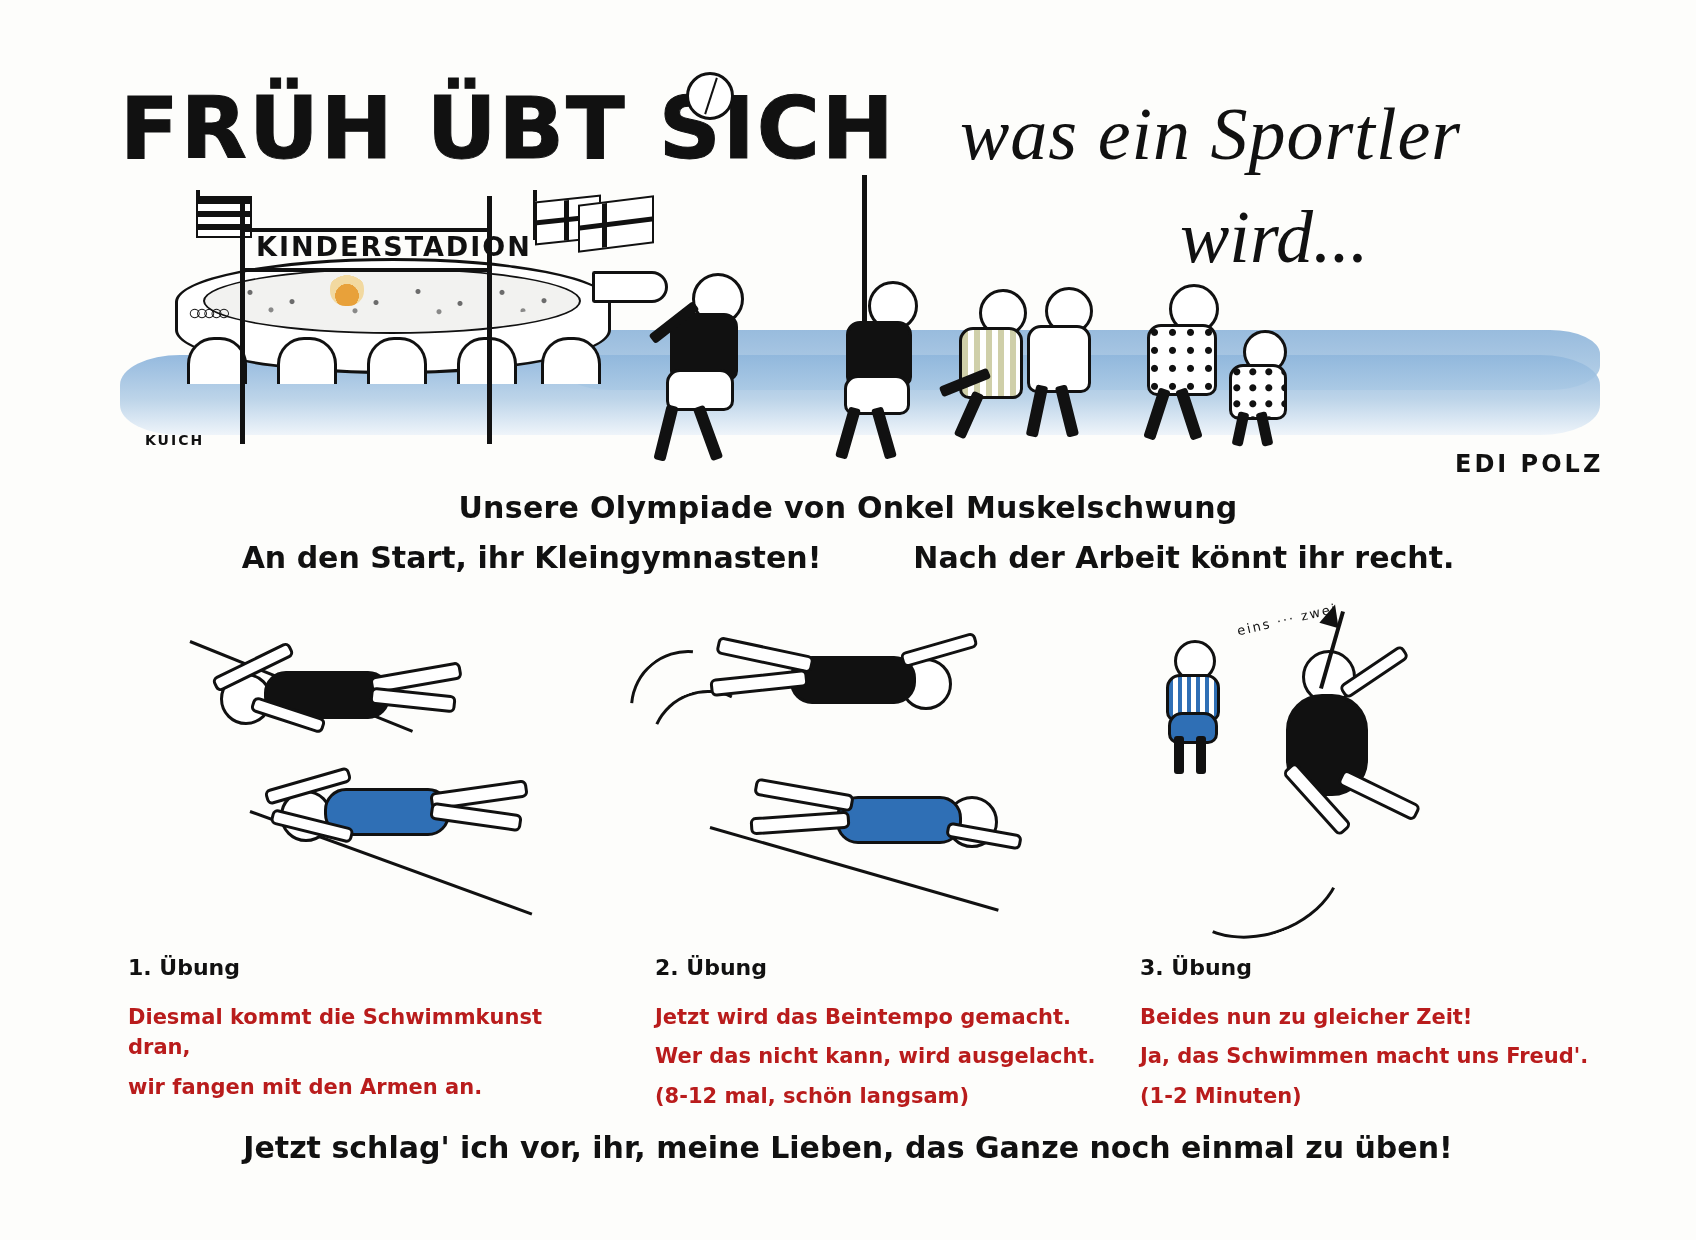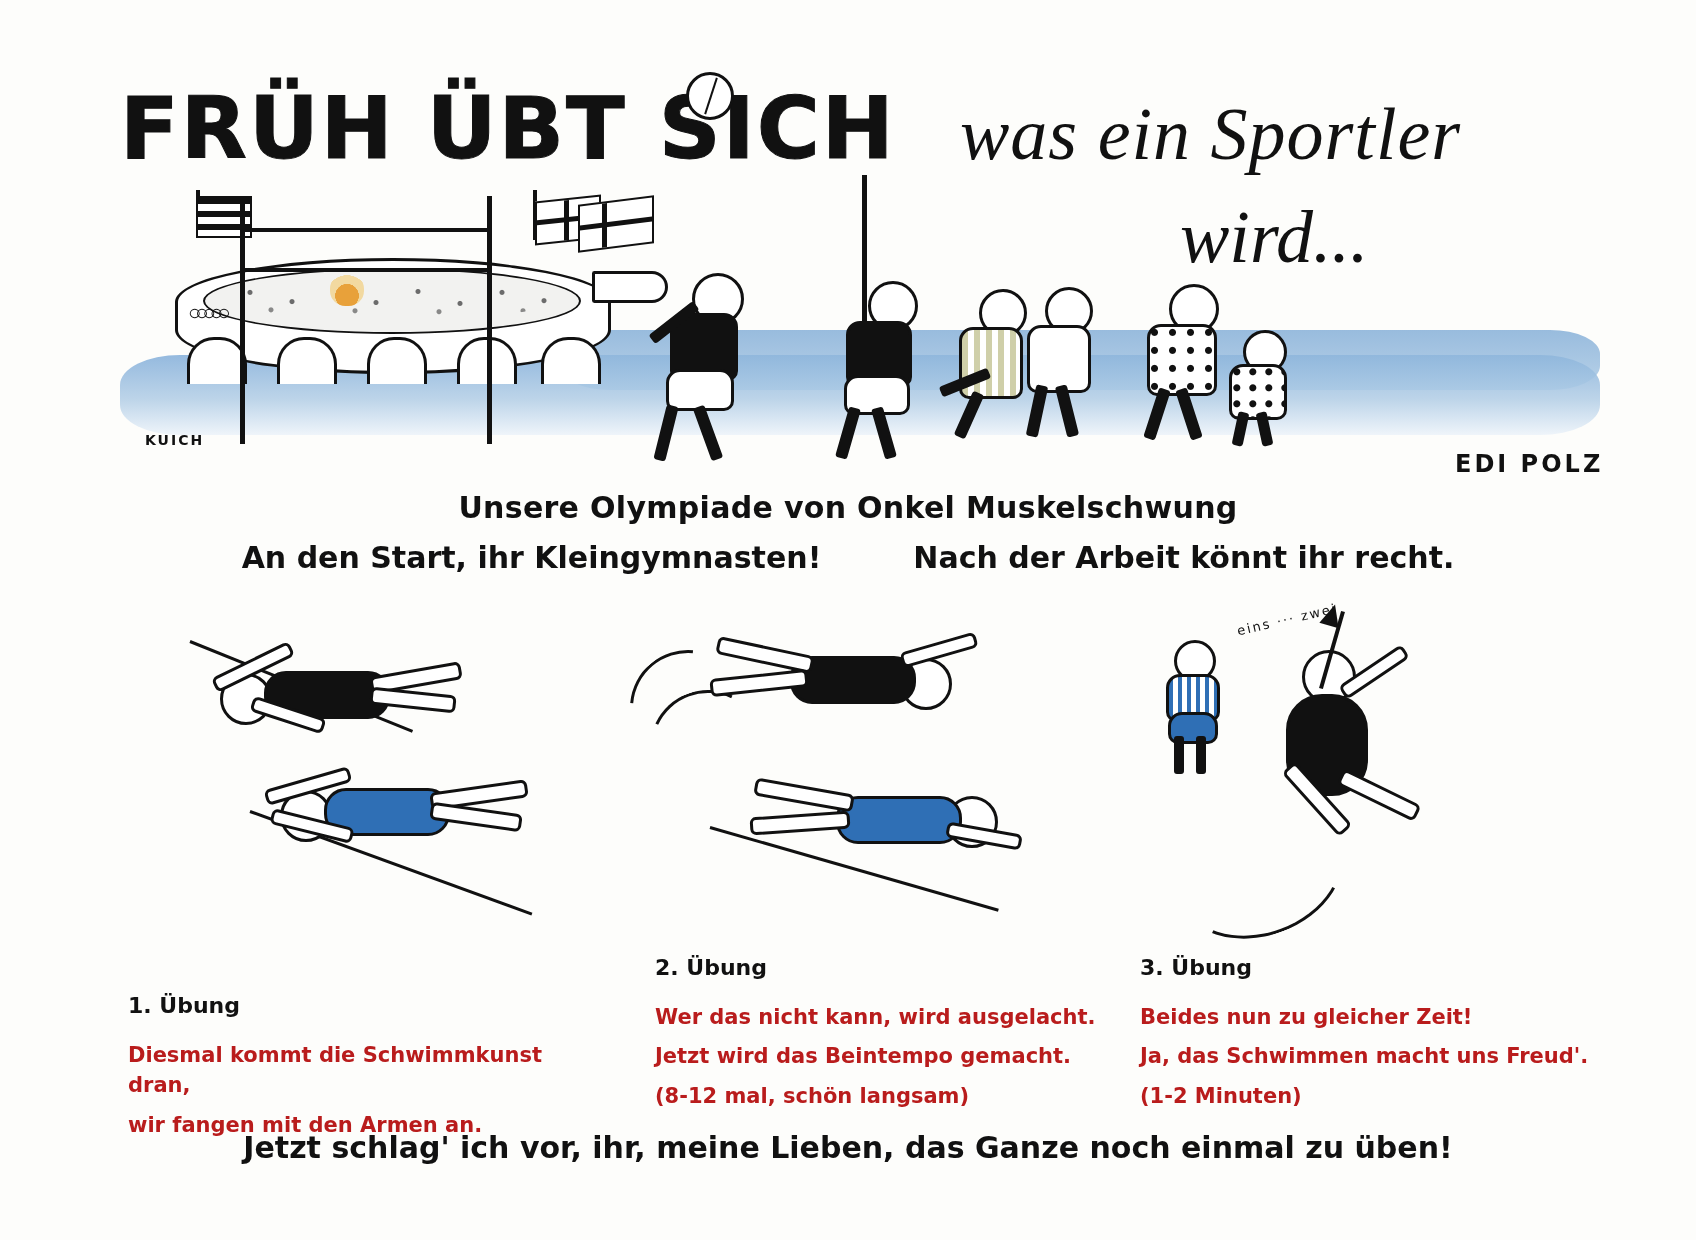--- a/index.html
+++ b/index.html
@@ -206,21 +206,21 @@
 
   .eins-zwei{
     position:absolute;left:1236px;top:612px;
     font-family:"DejaVu Sans", sans-serif;font-size:13px;letter-spacing:2px;color:#111;
     transform:rotate(-13deg);
   }
 
   
   .captions{position:absolute;top:955px;left:0;width:1696px;}
   .cap{position:absolute;width:460px;}
-  .c1{left:128px;margin-top:38px;}
+  .c1{left:128px;}
   .c2{left:655px;}
   .c3{left:1140px;}
   .cap h3{
     margin:0 0 22px 0;
     font-family:"DejaVu Sans", sans-serif;
     font-weight:bold;font-size:22px;color:#111;
   }
   .cap p{
     margin:0 0 9px 0;
     font-family:"DejaVu Sans", sans-serif;
@@ -266,20 +266,21 @@
     <div class="flagpole1"></div>
     <div class="flag-stripe"></div>
     <div class="flagpole2"></div>
     <div class="flag-uk"></div>
     <div class="flag-nordic"></div>
 
     <div class="sign-post-l"></div>
     <div class="sign-post-r"></div>
     <div class="sign-bar"></div>
     <div class="sign-bar2"></div>
+    <div class="kinderstadion">KINDERSTADION</div>
 
     <div class="bannerpole"></div>
 
     <div class="kid" style="left:640px;top:265px;width:110px;height:180px;">
       <div class="head" style="left:52px;top:8px;width:46px;height:46px;"></div>
       <div class="torso" style="left:30px;top:48px;width:62px;height:62px;background:#111;"></div>
       <div class="torso" style="left:26px;top:104px;width:62px;height:36px;background:#fff;"></div>
       <div class="limb" style="left:20px;top:140px;width:12px;height:56px;transform:rotate(14deg);"></div>
       <div class="limb" style="left:62px;top:140px;width:12px;height:56px;transform:rotate(-20deg);"></div>
       <div class="limb" style="left:6px;top:52px;width:56px;height:11px;transform:rotate(-38deg);"></div>
@@ -406,22 +407,22 @@
   <div class="eins-zwei">eins ··· zwei</div>
 
   <div class="captions">
     <div class="cap c1">
       <h3>1. Übung</h3>
       <p>Diesmal kommt die Schwimmkunst dran,</p>
       <p>wir fangen mit den Armen an.</p>
     </div>
     <div class="cap c2">
       <h3>2. Übung</h3>
+      <p>Jetzt wird das Beintempo gemacht.</p>
       <p>Wer das nicht kann, wird ausgelacht.</p>
-      <p>Jetzt wird das Beintempo gemacht.</p>
       <p>(8-12 mal, schön langsam)</p>
     </div>
     <div class="cap c3">
       <h3>3. Übung</h3>
       <p>Beides nun zu gleicher Zeit!</p>
       <p>Ja, das Schwimmen macht uns Freud'.</p>
       <p>(1-2 Minuten)</p>
     </div>
   </div>
 

